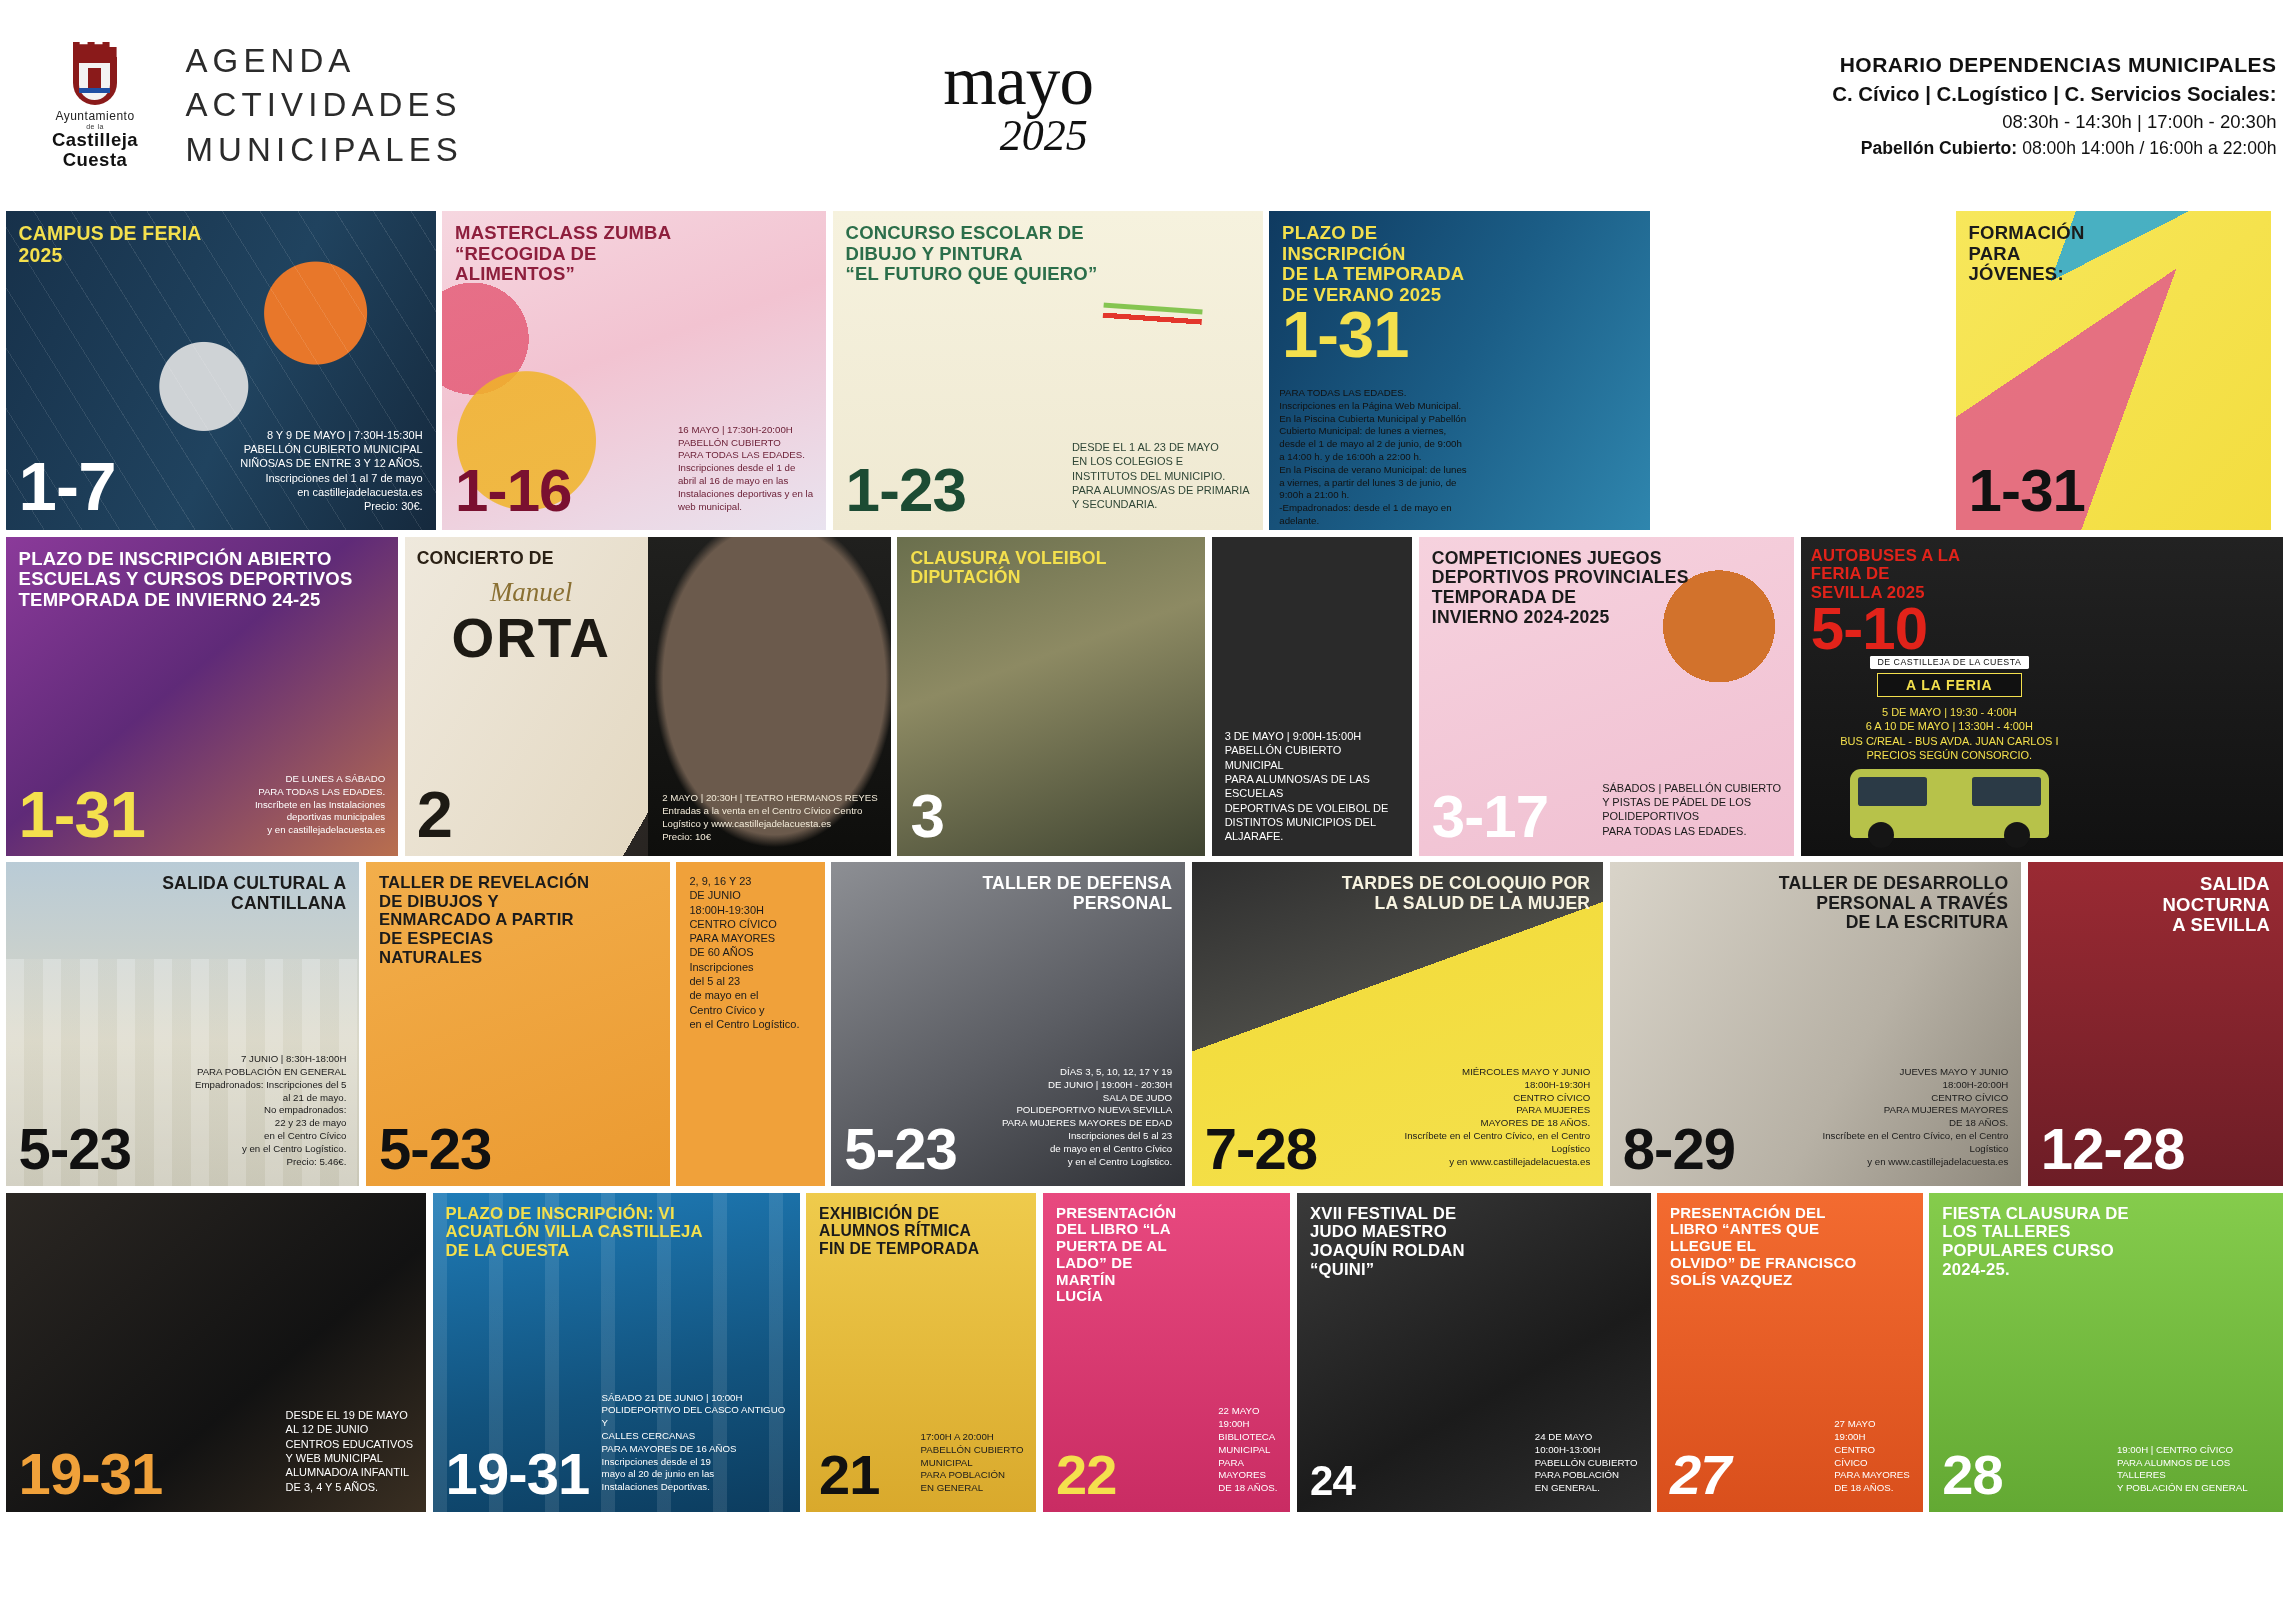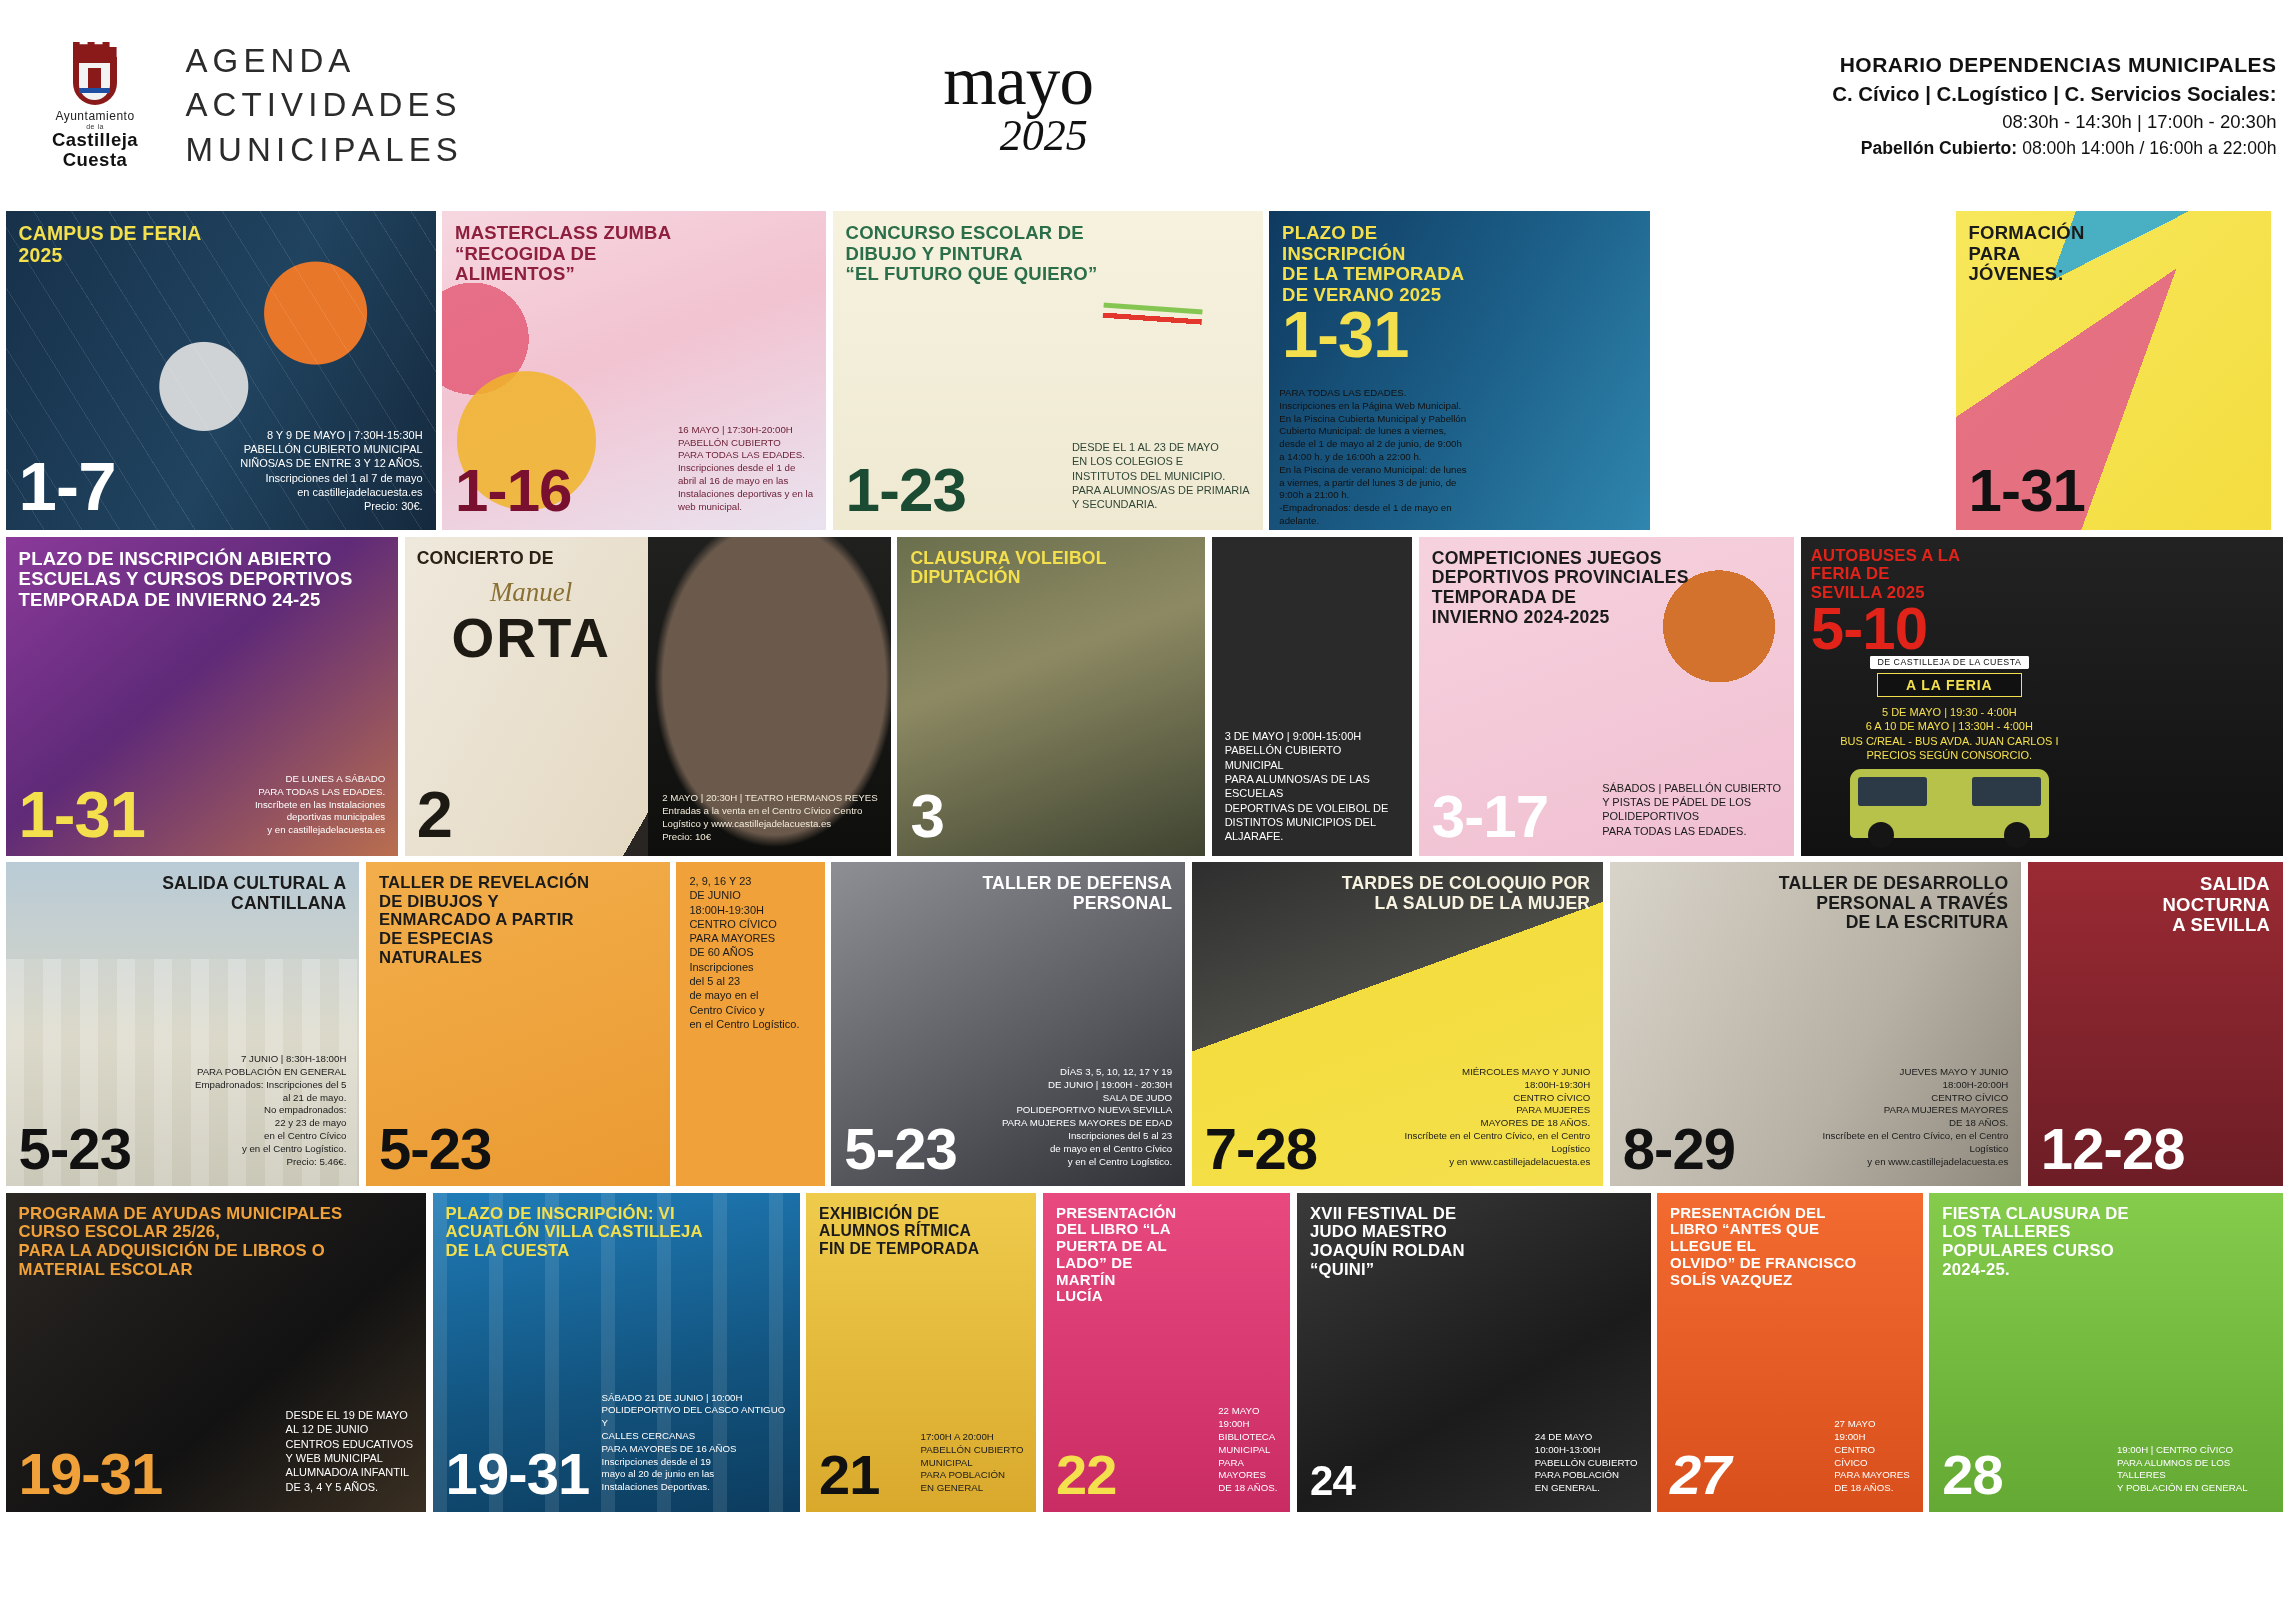--- a/index.html
+++ b/index.html
@@ -476,24 +476,20 @@
       <div class="bg" style="background:linear-gradient(180deg,#d8b24a 0%,#7a5f1d 100%);"></div>
 
     </div>
   </div>
 
   <div class="row r4">
 
     <div class="card" style="width:440px;background:#1a1a1a;">
       <div class="bg" style="background:linear-gradient(140deg,#2b2723 0%,#121212 60%,#3a2f22 100%);"></div>
       <div class="pad">
-        <div class="title" style="font-size:16.7px;color:#f0a13a;white-space:pre-line">PROGRAMA DE AYUDAS MUNICIPALES
-CURSO ESCOLAR 25/26,
-PARA LA ADQUISICIÓN DE LIBROS O
-MATERIAL ESCOLAR</div>
         <div class="spacer"></div>
         <div class="row-split" style="align-items:flex-end;height:auto">
           <div class="big" style="font-size:58px;color:#f0a13a;">19-31</div>
           <div class="spacer"></div>
           <div class="meta sm" style="white-space:pre-line;max-width:199px;padding-bottom:5.6px">DESDE EL 19 DE MAYO
 AL 12 DE JUNIO
 CENTROS EDUCATIVOS
 Y WEB MUNICIPAL
 ALUMNADO/A INFANTIL
 DE 3, 4 Y 5 AÑOS.</div>

